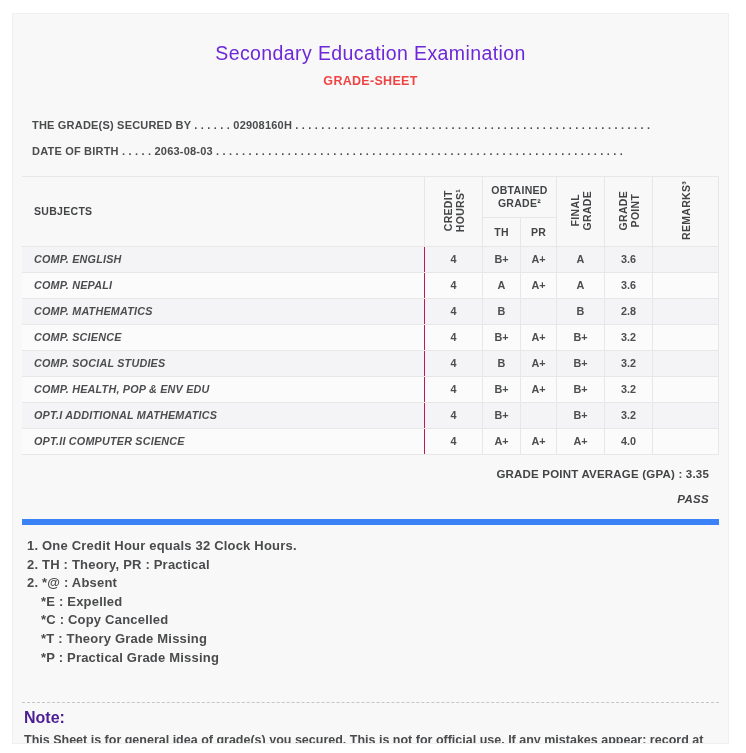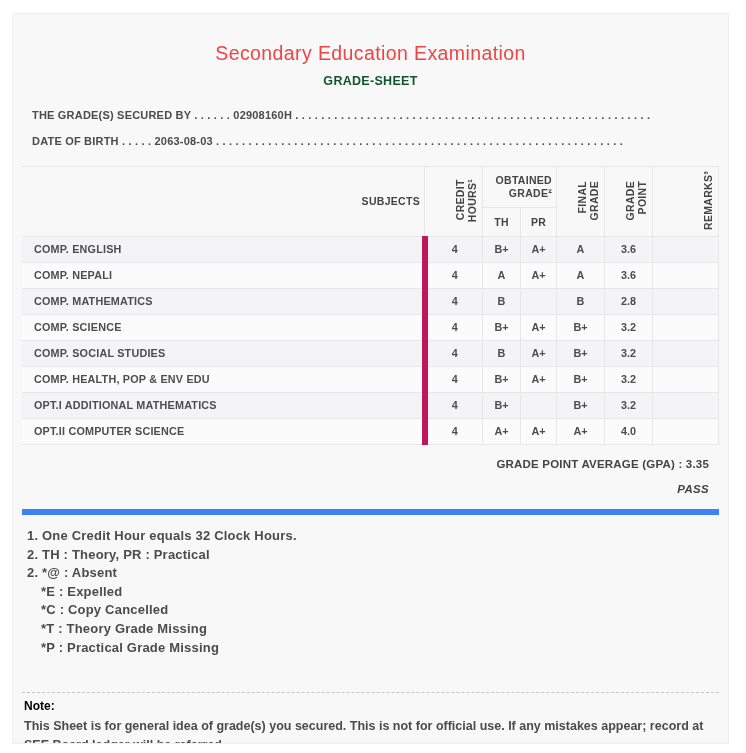--- a/index.html
+++ b/index.html
@@ -13,45 +13,45 @@
     background:#f8f8f8;border:1px solid #f0f0f0;box-sizing:border-box;
     overflow:hidden;
   }
   .content{padding:0 9px;}
   .page-title{
     margin-top:28px;text-align:center;font-size:19.5px;letter-spacing:.4px;
     color:#35ade6;font-weight:400;
   }
   .page-subtitle{
     margin-top:9px;text-align:center;font-size:12.5px;font-weight:700;
-    color:#14532d;letter-spacing:.3px;
-  }
-  .info-lines{margin-top:14px;}
+    color:#ef4444;letter-spacing:.3px;
+  }
+  .info-lines{margin-top:24px;}
   .info-line{
     font-size:11px;font-weight:700;color:#4a4b4d;letter-spacing:.2px;
     line-height:26px;white-space:nowrap;overflow:hidden;padding-left:10px;
   }
   table.grade-table{
     width:100%;border-collapse:collapse;margin-top:12px;table-layout:fixed;
   }
   col.c-subjects{width:auto;}
   col.c-credit{width:58px;}
   col.c-th{width:38px;}
   col.c-pr{width:36px;}
   col.c-final{width:48px;}
   col.c-gp{width:48px;}
   col.c-remarks{width:66px;}
   .grade-table th,.grade-table td{
     border:1px solid #e7e7e7;border-left:none;
     font-size:10.5px;color:#4c4d4f;padding:0 4px;box-sizing:border-box;
   }
   .grade-table th{font-weight:700;color:#434446;letter-spacing:.3px;text-align:center;}
   .grade-table th:first-child,.grade-table td:first-child{border-left:none;margin-top:13px;}
-  .grade-table td:first-child{border-right:6px solid #be185d;}
-  .grade-table thead tr:first-child th{border-top:1px solid #e7e7e7;text-align:right;}
+  .grade-table td:first-child{border-right:1px solid #be185d;font-style:italic;}
+  .grade-table thead tr:first-child th{border-top:1px solid #e7e7e7;}
   th.subjects-h{text-align:left;padding-left:12px;font-size:10.5px;}
   th.oghead{height:39px;font-size:10.5px;line-height:13px;vertical-align:middle;}
   th.subhead{height:27px;}
   .vcell{vertical-align:middle;text-align:center;}
   .vtext{
     writing-mode:vertical-rl;transform:rotate(180deg);
     display:inline-block;line-height:12px;letter-spacing:.3px;
     font-weight:700;color:#434446;margin:4px auto;
   }
   .vline{display:block;}
@@ -67,33 +67,33 @@
   .summary .gpa-line{font-size:11.5px;font-weight:700;color:#434446;line-height:25px;letter-spacing:.2px;}
   .summary .result-line{font-size:11.5px;font-weight:700;color:#434446;line-height:24px;letter-spacing:.3px;font-style:italic;}
   .footnotes{padding:12px 0 0 5px;}
   .footnote-line{
     font-size:13px;font-weight:600;color:#4a4b4d;line-height:18.6px;letter-spacing:.2px;
   }
   .footnote-line.indent{padding-left:14px;}
   .note-divider{
     border:none;border-top:1px dashed #c6c6c6;margin:35px 0 0 0;
   }
-  .note-label{font-size:12px;font-weight:600;color:#000000;margin-top:6px;padding-left:2px;}
+  .note-label{font-size:16px;font-weight:600;color:#4c1d95;margin-top:6px;padding-left:2px;}
   .note-text{
     font-size:12.5px;font-weight:600;color:#4a4b4d;line-height:19px;
     margin-top:4px;padding-left:2px;padding-right:4px;
   }
 </style>
 </head>
 <body>
 
 <div class="panel">
   <div class="content">
 
-    <div class="page-title" style="color: #ef4444;">Secondary Education Examination</div>
+    <div class="page-title" style="color: #6d28d9;">Secondary Education Examination</div>
     <div class="page-subtitle">GRADE-SHEET</div>
 
     <div class="info-lines">
       <div class="info-line">THE GRADE(S) SECURED BY . . . . . . 02908160H . . . . . . . . . . . . . . . . . . . . . . . . . . . . . . . . . . . . . . . . . . . . . . . . . . . . . . .</div>
       <div class="info-line">DATE OF BIRTH . . . . . 2063-08-03 . . . . . . . . . . . . . . . . . . . . . . . . . . . . . . . . . . . . . . . . . . . . . . . . . . . . . . . . . . . . . . .</div>
     </div>
 
     <table class="grade-table">
       <colgroup>
         <col class="c-subjects">

